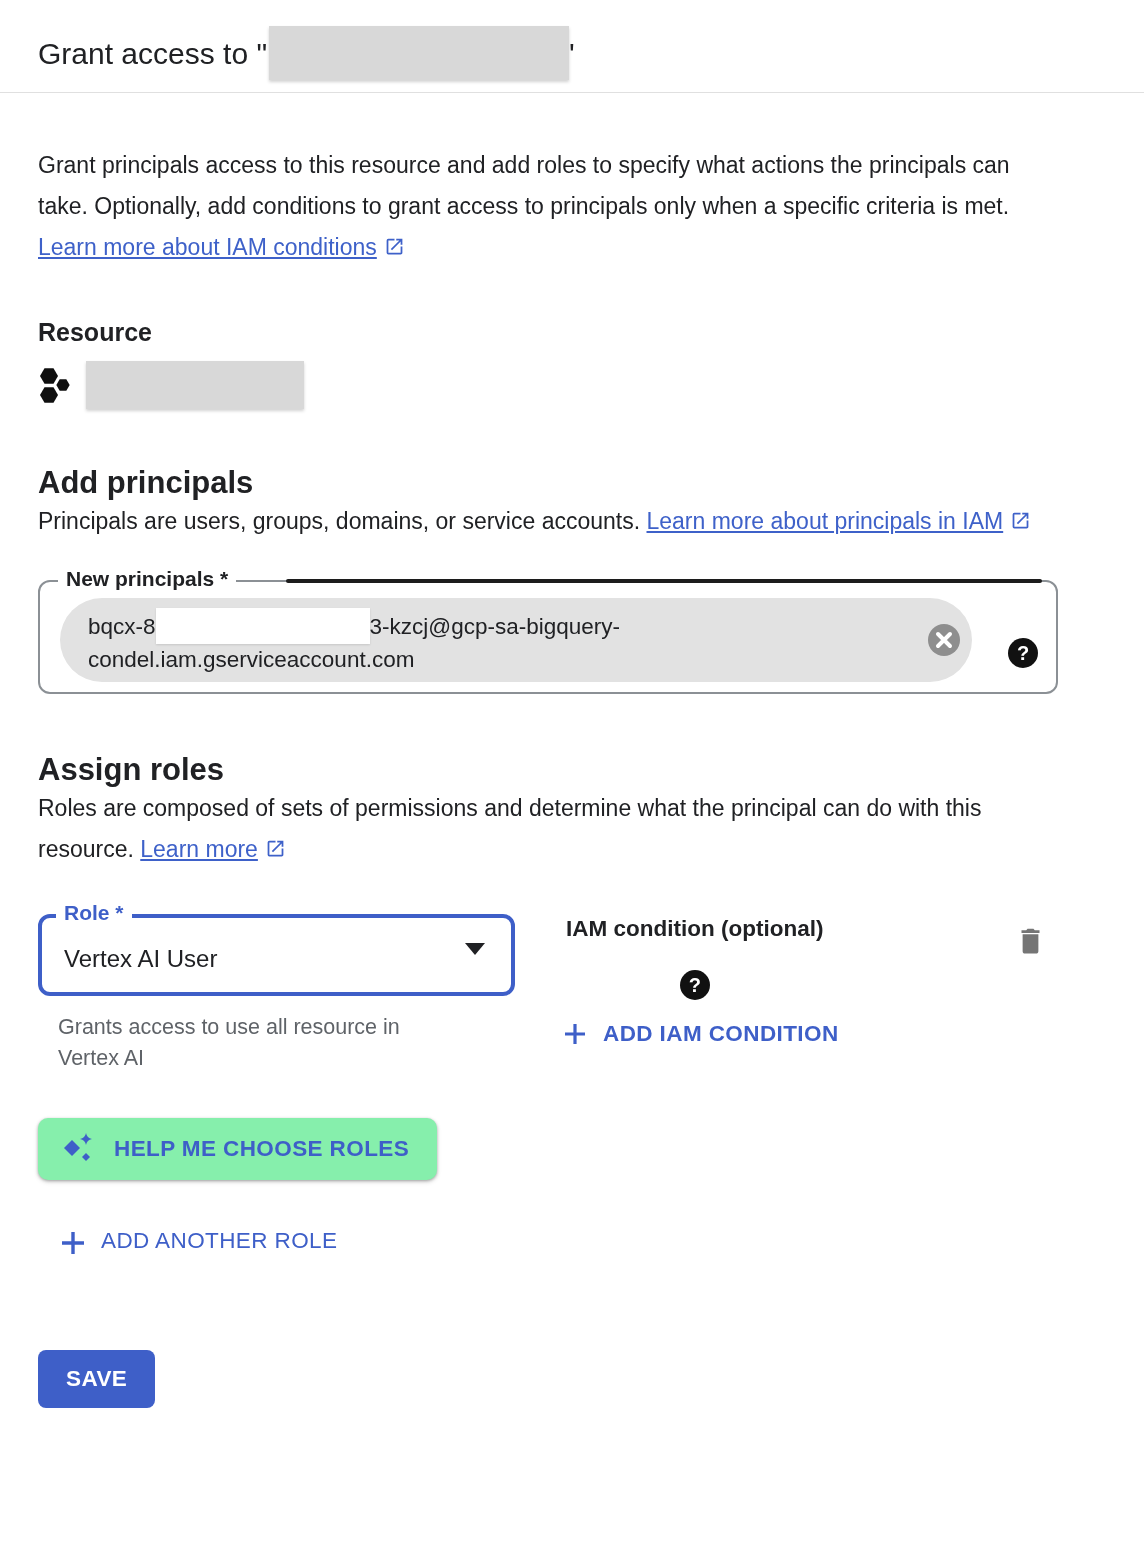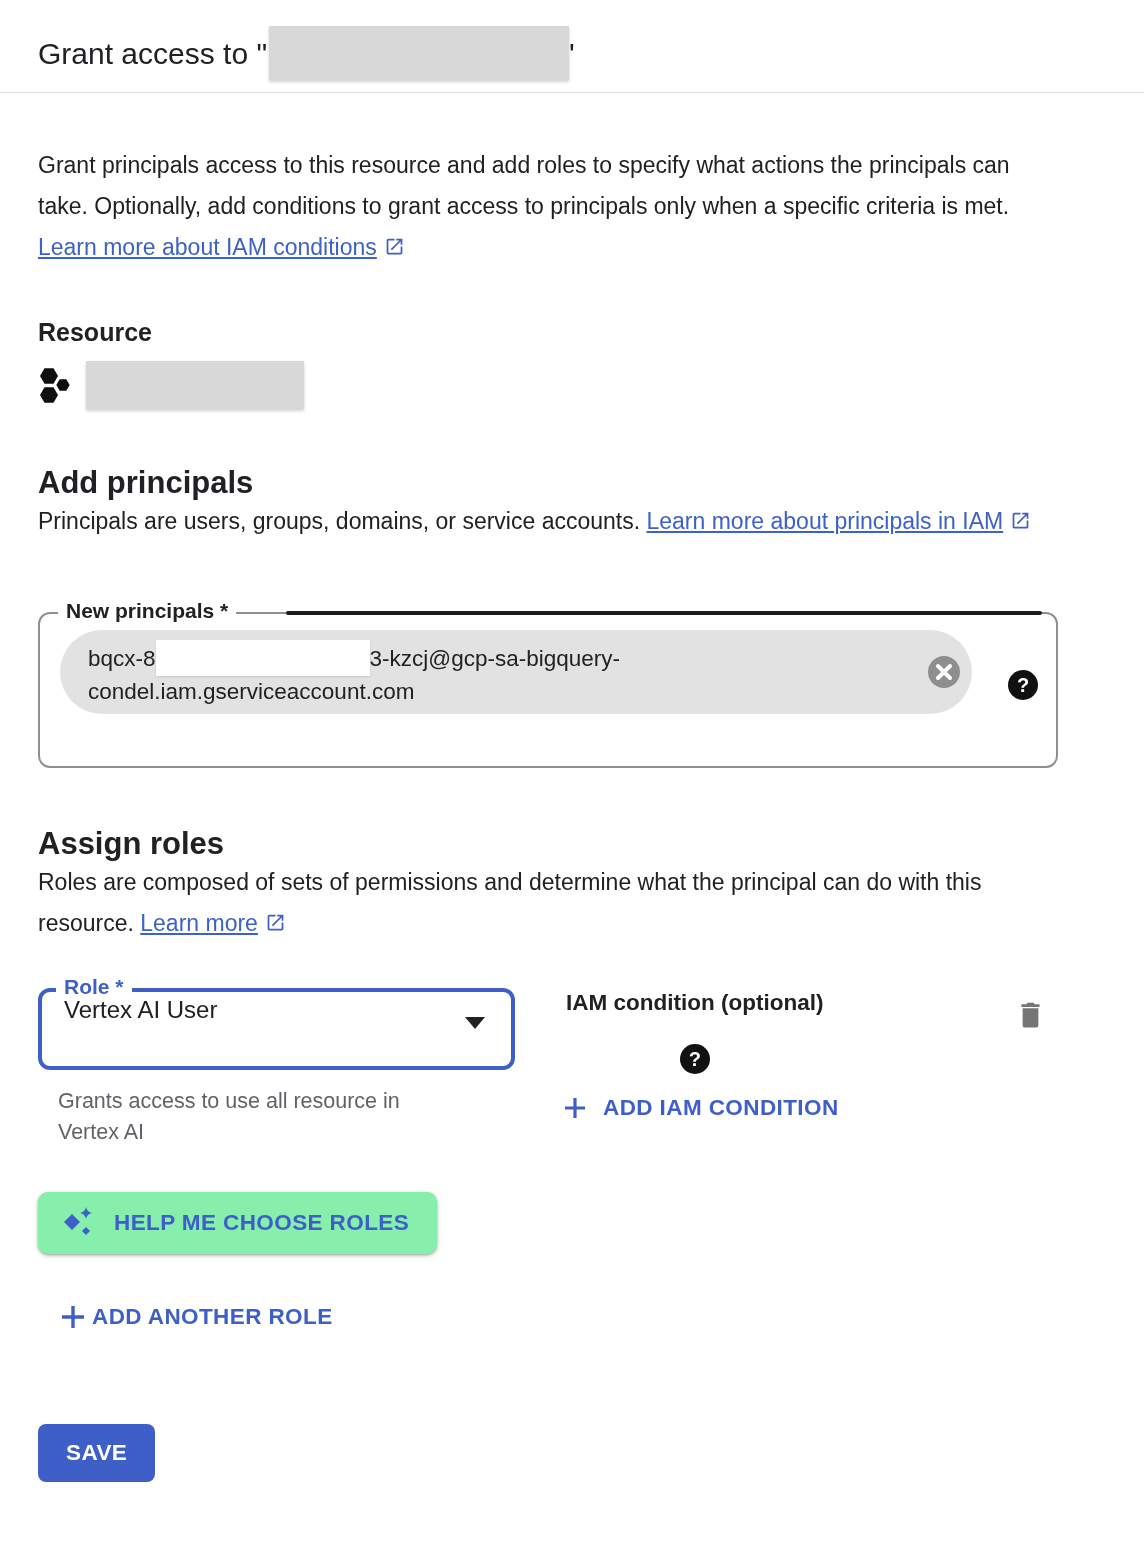--- a/index.html
+++ b/index.html
@@ -22,21 +22,21 @@
   .sec-heading-sm { margin-top:50px; font-size:25px; font-weight:700; }
   .resource-row { margin-top:14px; display:flex; align-items:center; }
   .hex-icon { width:34px; height:40px; }
   .redact-resource {
     width:218px; height:48px; background:#d8d8d8; margin-left:14px;
     box-shadow:0 2px 3px rgba(0,0,0,.18);
   }
   .sec-heading { margin-top:56px; font-size:31px; font-weight:700; }
   .after-heading { width:1020px; }
   .np-box {
-    position:relative; margin-top:70px; width:1020px; height:156px;
+    position:relative; margin-top:38px; width:1020px; height:114px;
     border:2px solid #8b9095; border-radius:12px;
   }
   .np-label {
     position:absolute; top:-15px; left:18px; background:#fff; padding:0 8px;
     font-size:21px; font-weight:700; color:#202124;
   }
   .np-topline {
     position:absolute; top:-3px; left:246px; right:14px; height:4px;
     background:#1c1c1c; border-radius:2px;
   }
@@ -63,21 +63,21 @@
   .roles-row { margin-top:44px; display:flex; align-items:flex-start; }
   .role-col { width:477px; }
   .role-box {
     position:relative; width:477px; height:82px; background:#fff;
     border:4px solid #3e5fc8; border-radius:12px; cursor:pointer;
   }
   .role-label {
     position:absolute; top:-17px; left:14px; background:#fff; padding:0 8px;
     color:#3e5fc8; font-weight:700; font-size:21px;
   }
-  .role-value { padding:4px 22px; font-size:24px; color:#202124; }
+  .role-value { padding:27px 22px; font-size:24px; color:#202124; }
   .caret {
     position:absolute; right:26px; top:25px; width:0; height:0;
     border-left:10px solid transparent; border-right:10px solid transparent;
     border-top:12px solid #202124;
   }
   .role-helper { margin:16px 0 0 20px; width:400px; font-size:21.5px; line-height:31px; color:#5f6368; }
   .iam-col { margin-left:36px; }
   .iam-label-row { display:flex; align-items:center; gap:28px; margin-top:2px;flex-direction:column; }
   .iam-label { font-size:22.5px; font-weight:700; }
   .add-iam {
@@ -88,23 +88,23 @@
   }
   .trash-btn { margin-left:auto; margin-right:62px; margin-top:12px; background:none; border:none; cursor:pointer; padding:0; }
   .btn-help {
     display:inline-flex; align-items:center; gap:16px; margin-top:44px;
     padding:13px 28px 13px 24px; background:#86efac; border:none; border-radius:10px;
     box-shadow:0 1px 3px rgba(0,0,0,.28), 0 2px 5px rgba(0,0,0,.14);
     color:#3e5fc8; font-weight:700; font-size:22.5px; letter-spacing:.4px; cursor:pointer;
     font-family:"Liberation Sans",sans-serif;
   }
   .add-role {
-    margin:48px 0 0 20px; display:flex; align-items:center; gap:4px;
+    margin:48px 0 0 20px; display:flex; gap:13px;
     background:none; border:none; cursor:pointer;
-    color:#3e5fc8; font-weight:700; font-size:22.5px; letter-spacing:.4px;
+    color:#3e5fc8; font-weight:400; font-size:22.5px; letter-spacing:.4px;
     font-family:"Liberation Sans",sans-serif;
   }
   .footer { margin-top:92px; display:flex; gap:28px; align-items:center; }
   .btn-save {
     background:#3e5fc8; color:#fff; border:none; border-radius:8px;
     padding:16px 28px; font-size:22.5px; font-weight:700; letter-spacing:.4px; cursor:pointer;
     font-family:"Liberation Sans",sans-serif;
   }
   .btn-cancel {
     background:#fff; color:#3e5fc8; border:none; border-radius:8px;

